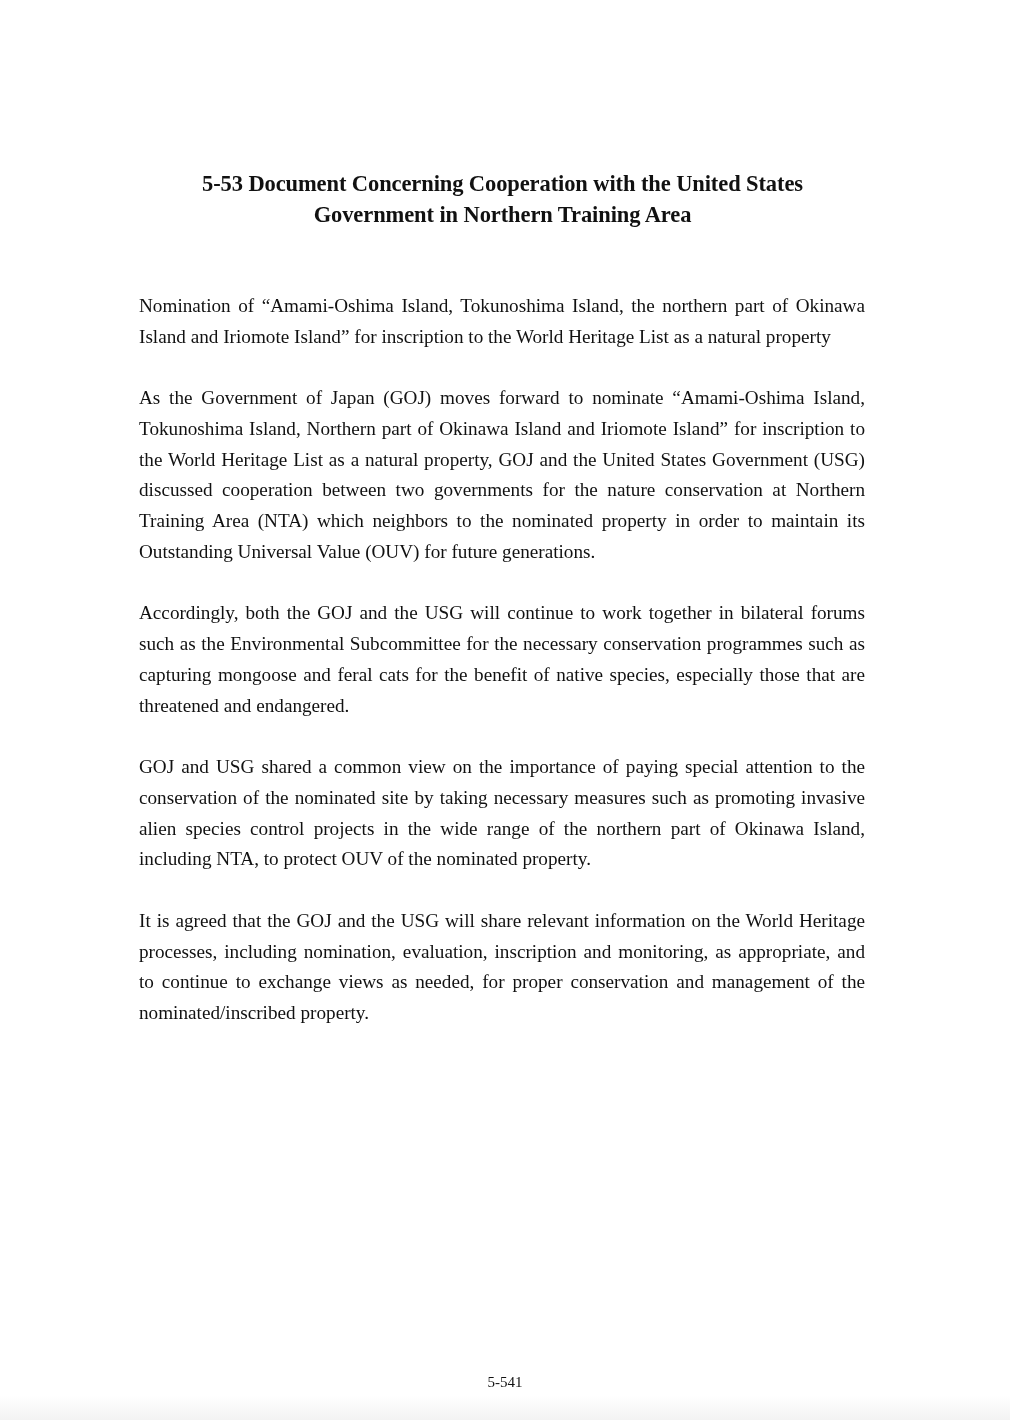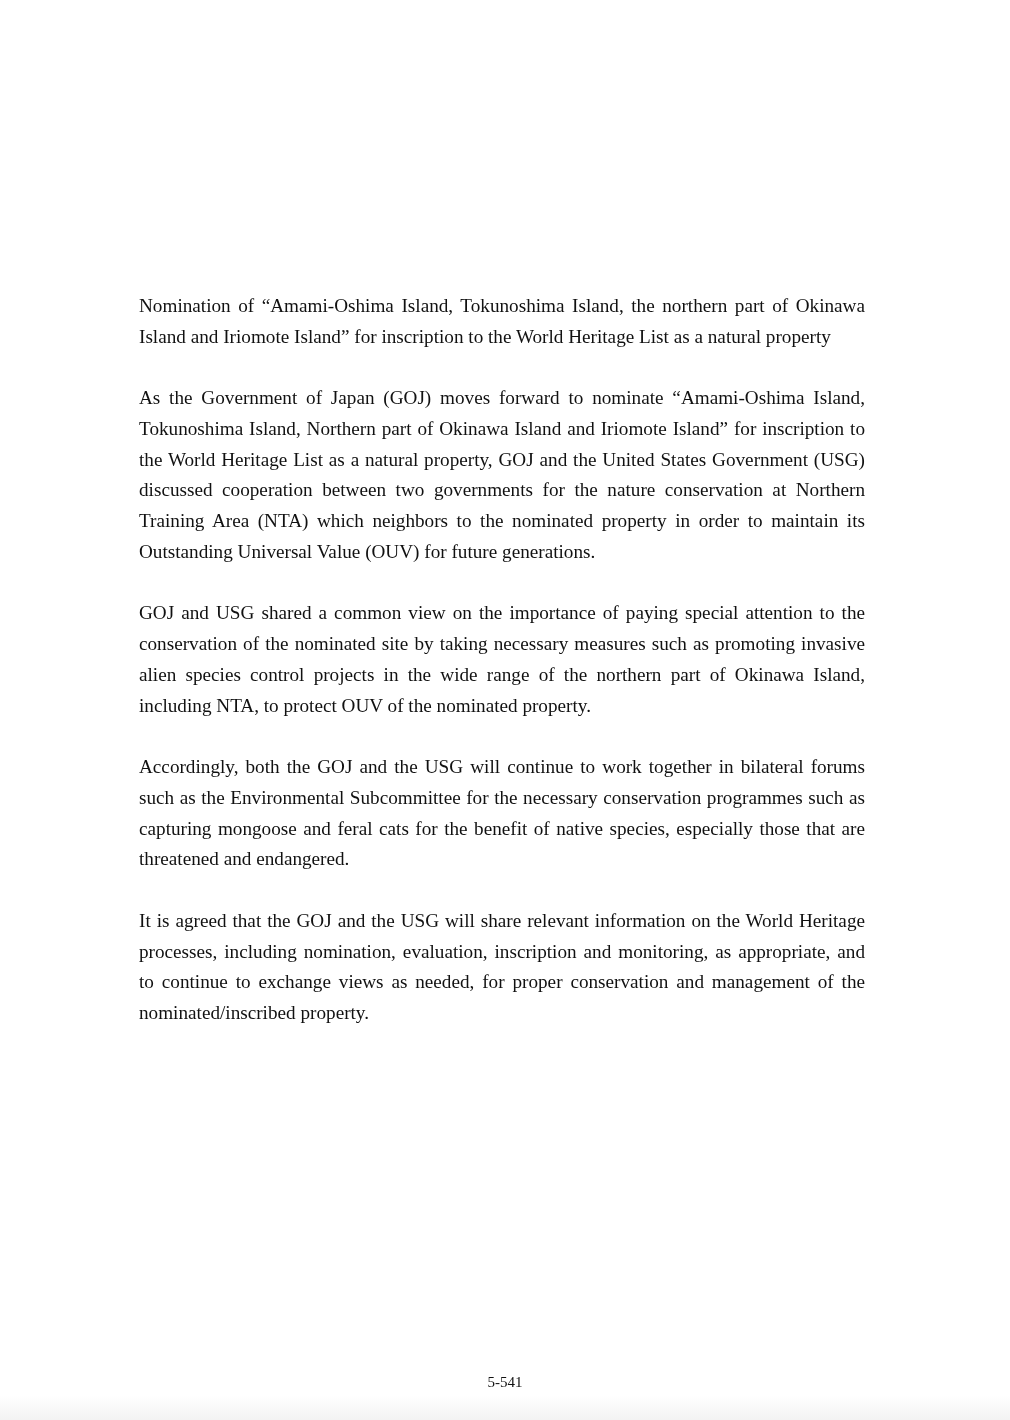--- a/index.html
+++ b/index.html
@@ -54,23 +54,27 @@
       top: 1372px;
       text-align: center;
       font-size: 15px;
       line-height: 20px;
     }
   </style>
 </head>
 <body>
 
 <div class="page">
+  <div class="title">
+    <div>5-53 Document Concerning Cooperation with the United States</div>
+    <div>Government in Northern Training Area</div>
+  </div>
 
   <div class="body">
     <p class="para">Nomination of “Amami-Oshima Island, Tokunoshima Island, the northern part of Okinawa Island and Iriomote Island” for inscription to the World Heritage List as a natural property</p>
     <p class="para">As the Government of Japan (GOJ) moves forward to nominate “Amami-Oshima Island, Tokunoshima Island, Northern part of Okinawa Island and Iriomote Island” for inscription to the World Heritage List as a natural property, GOJ and the United States Government (USG) discussed cooperation between two governments for the nature conservation at Northern Training Area (NTA) which neighbors to the nominated property in order to maintain its Outstanding Universal Value (OUV) for future generations.</p>
+    <p class="para">Accordingly, both the GOJ and the USG will continue to work together in bilateral forums such as the Environmental Subcommittee for the necessary conservation programmes such as capturing mongoose and feral cats for the benefit of native species, especially those that are threatened and endangered.</p>
     <p class="para">GOJ and USG shared a common view on the importance of paying special attention to the conservation of the nominated site by taking necessary measures such as promoting invasive alien species control projects in the wide range of the northern part of Okinawa Island, including NTA, to protect OUV of the nominated property.</p>
-    <p class="para">Accordingly, both the GOJ and the USG will continue to work together in bilateral forums such as the Environmental Subcommittee for the necessary conservation programmes such as capturing mongoose and feral cats for the benefit of native species, especially those that are threatened and endangered.</p>
     <p class="para">It is agreed that the GOJ and the USG will share relevant information on the World Heritage processes, including nomination, evaluation, inscription and monitoring, as appropriate, and to continue to exchange views as needed, for proper conservation and management of the nominated/inscribed property.</p>
   </div>
 
   <div class="footer">5-541</div>
 </div>
 
 </body></html>

